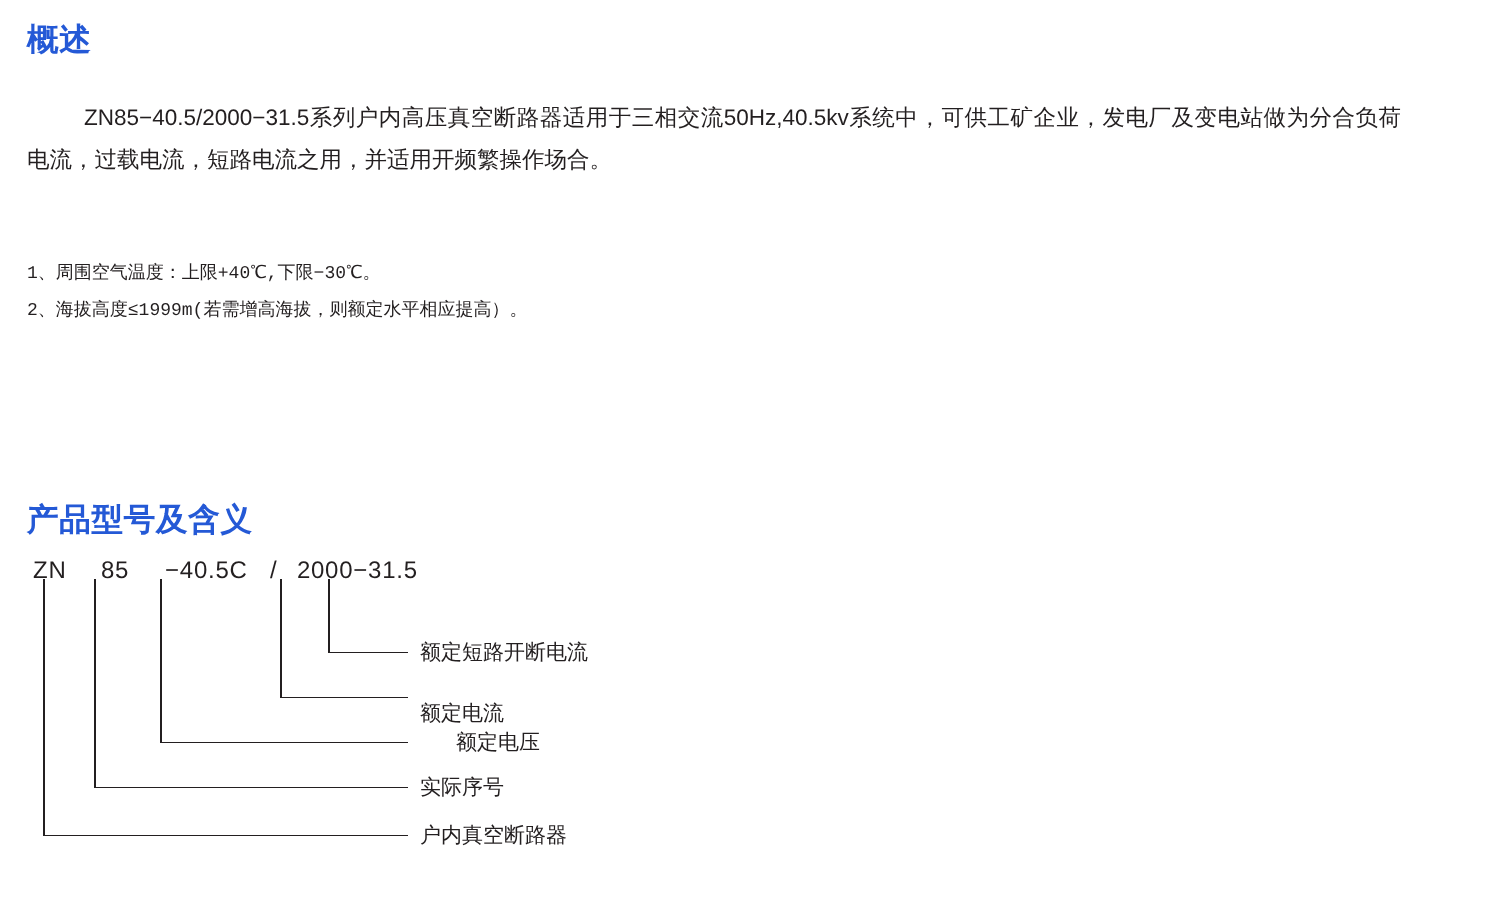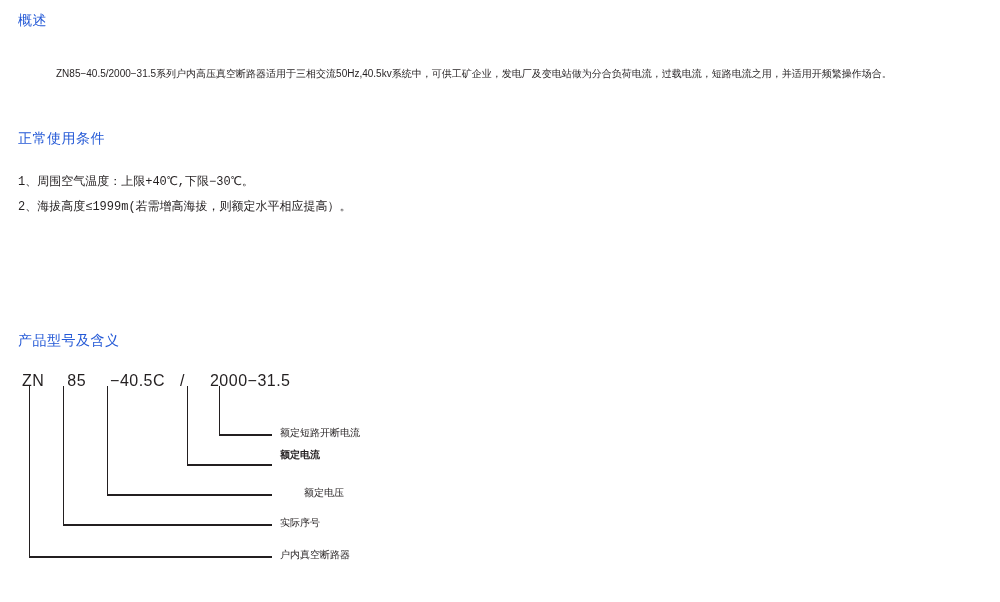--- a/index.html
+++ b/index.html
@@ -17,36 +17,36 @@
   }
   .page {
     position: relative;
     width: 1000px;
     height: 602px;
     padding: 0;
     box-sizing: border-box;
   }
   h2.section-title {
     color: #2459d6;
-    font-size: 14px;
-    font-weight: normal;
+    font-size: 21px;
+    font-weight: bold;
     margin: 0;
     letter-spacing: 0.5px;
   }
   .sec-overview-title {
     position: absolute;
     left: 18px;
     top: 12px;
   }
   .sec-overview-body {
     position: absolute;
     left: 18px;
     top: 50px;
     width: 916px;
-    font-size: 10px;
+    font-size: 15px;
     line-height: 28px;
     text-indent: 38px;
     text-align: justify;
     color: #231f20;
   }
   .sec-conditions-title {
     position: absolute;
     left: 18px;
     top: 130px;
   }
@@ -80,54 +80,53 @@
     font-size: 16px;
     letter-spacing: 0.5px;
     white-space: nowrap;
     color: #231f20;
   }
   .model-code span { display: inline-block; }
   .mc-zn   { }
   .mc-85   { margin-left: 18px; }
   .mc-volt { margin-left: 19px; }
   .mc-slash{ margin-left: 10px; }
-  .mc-cur  { margin-left: 20px; }
+  .mc-cur  { margin-left: 8px; }
 
   
   .diagram {
     position: absolute;
     left: 0;
     top: 360px;
     width: 1000px;
     height: 230px;
   }
   .leader-label {
     position: absolute;
-    font-size: 10px;
+    font-size: 14px;
     color: #231f20;
     white-space: nowrap;
   }
   svg.leaders {
     position: absolute;
     left: 0;
     top: 0;
     width: 1000px;
     height: 230px;
   }
 </style>
 </head>
 <body>
 
 <div class="page">
 
   <h2 class="section-title sec-overview-title">概述</h2>
 
   <p class="sec-overview-body">ZN85−40.5/2000−31.5系列户内高压真空断路器适用于三相交流50Hz,40.5kv系统中，可供工矿企业，发电厂及变电站做为分合负荷电流，过载电流，短路电流之用，并适用开频繁操作场合。</p>
 
-  <h2 class="section-title sec-conditions-title">正常使用条件</h2>
 
   <ul class="sec-conditions-list">
     <li>1、周围空气温度：上限+40℃,下限−30℃。</li>
     <li>2、海拔高度≤1999m(若需增高海拔，则额定水平相应提高）。</li>
   </ul>
 
   <h2 class="section-title sec-model-title">产品型号及含义</h2>
 
   <div class="model-code">
     <span class="mc-zn">ZN</span>
@@ -147,19 +146,19 @@
 
         <path d="M107.5 26 L107.5 135 L272 135"></path>
 
         <path d="M63.5 26 L63.5 165 L272 165"></path>
 
         <path d="M29.5 26 L29.5 197 L272 197"></path>
       </g>
     </svg>
 
     <div class="leader-label" style="left:280px; top:66px;">额定短路开断电流</div>
-    <div class="leader-label" style="left:280px; top:88px;font-weight:bold;">额定电流</div>
+    <div class="leader-label" style="left:280px; top:107px;">额定电流</div>
     <div class="leader-label" style="left:280px; top:126px;margin-left:24px;">额定电压</div>
     <div class="leader-label" style="left:280px; top:156px;">实际序号</div>
     <div class="leader-label" style="left:280px; top:188px;">户内真空断路器</div>
   </div>
 
 </div>
 
 </body></html>

